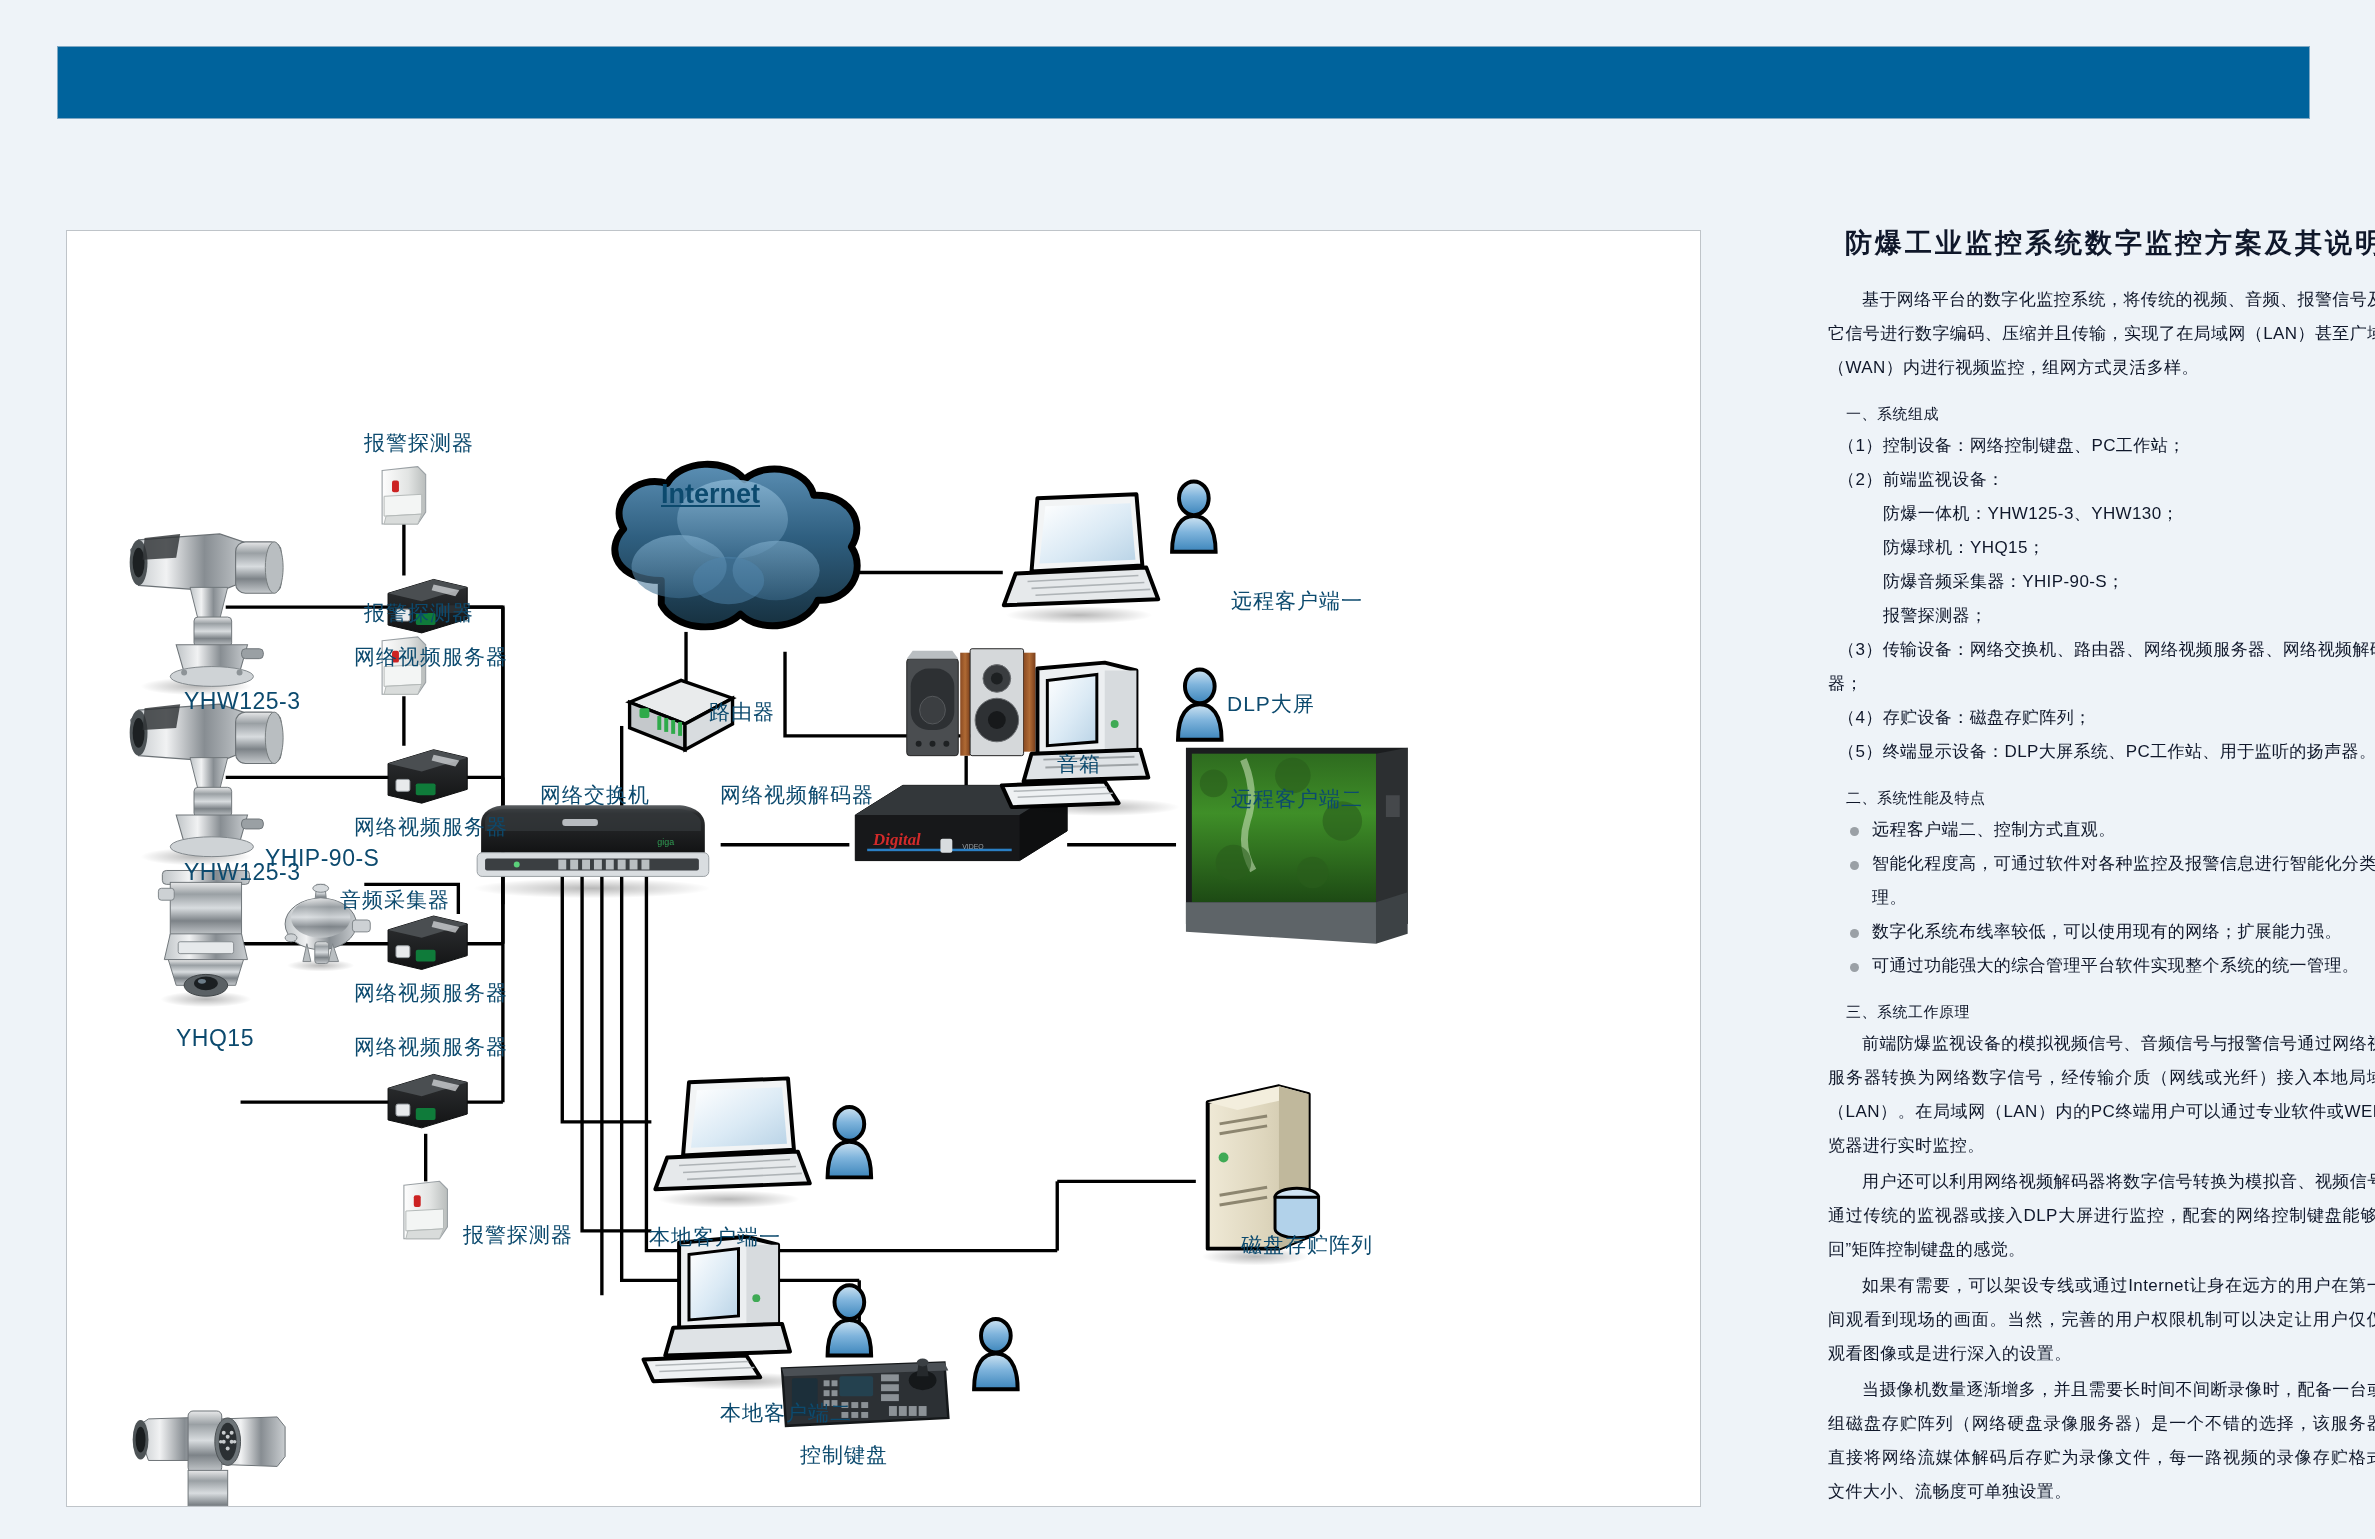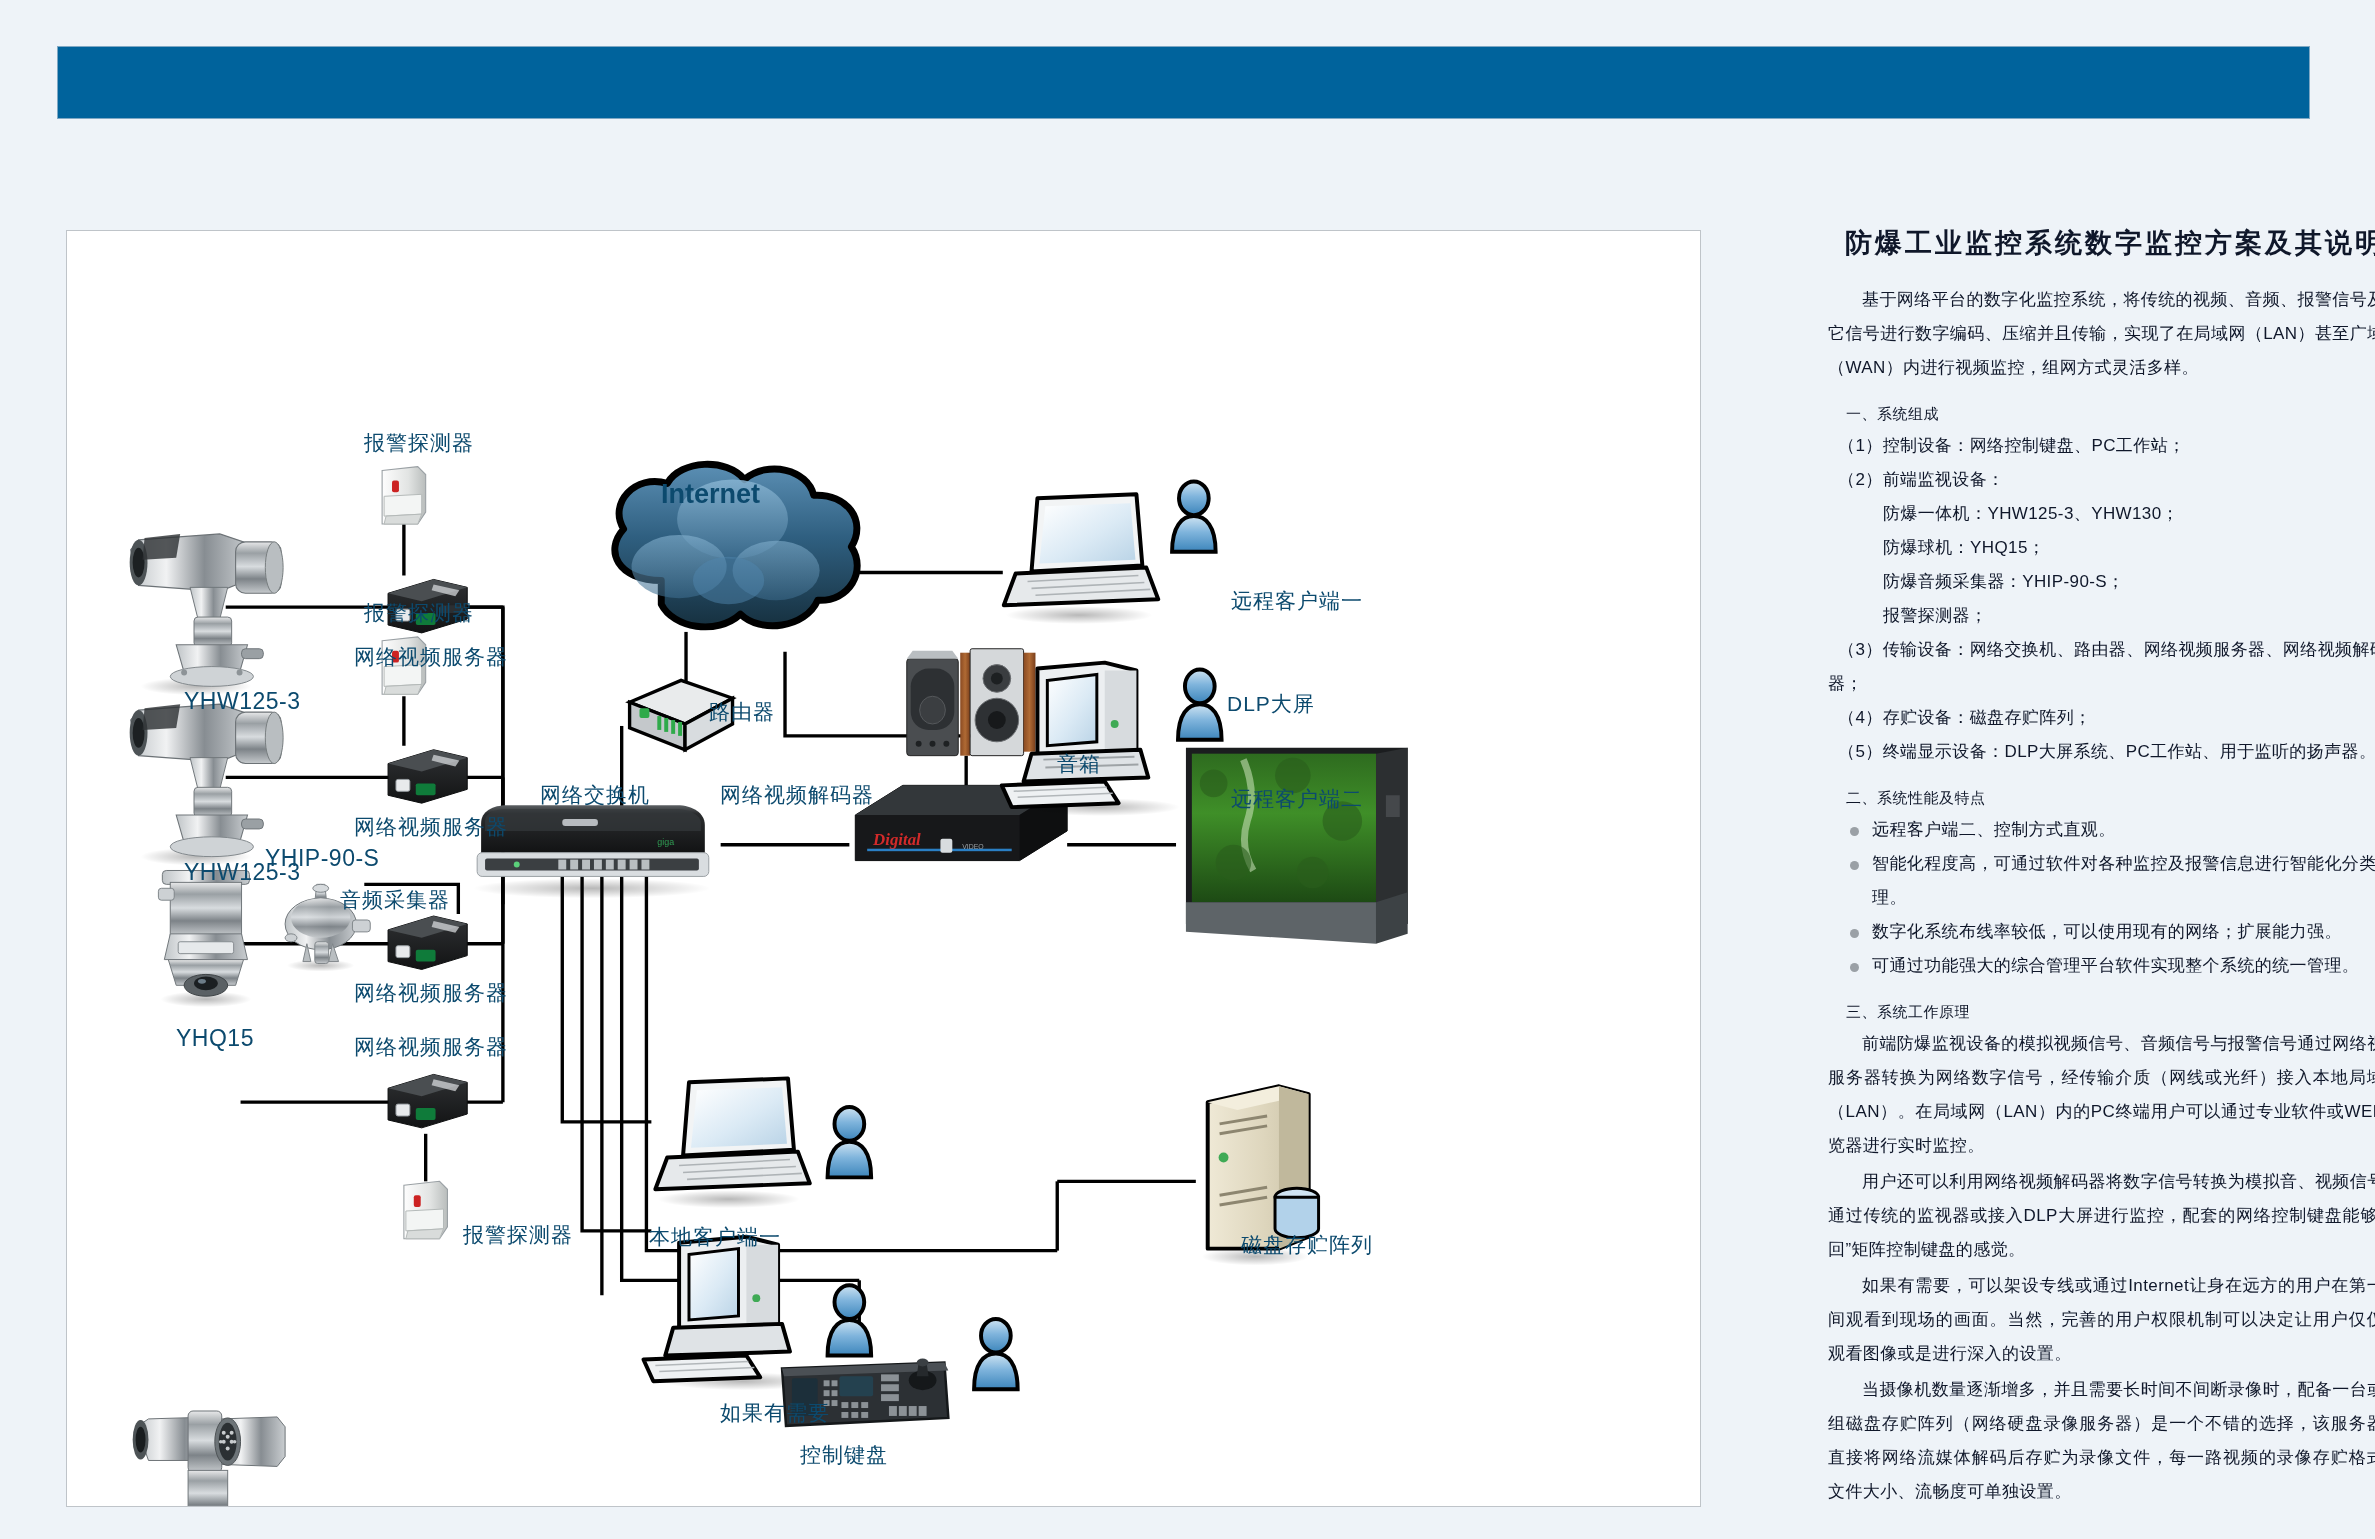--- a/index.html
+++ b/index.html
@@ -527,21 +527,21 @@
     <g transform="translate(764,1062)">
       <ellipse cx="26" cy="20" rx="15" ry="17" fill="url(#gUser)" stroke="#000" stroke-width="4"></ellipse>
       <path d="M4 74 C4 48 14 38 26 38 C38 38 48 48 48 74 Z" fill="url(#gUser)" stroke="#000" stroke-width="4"></path>
     </g>
     <g transform="translate(912,1096)">
       <ellipse cx="26" cy="20" rx="15" ry="17" fill="url(#gUser)" stroke="#000" stroke-width="4"></ellipse>
       <path d="M4 74 C4 48 14 38 26 38 C38 38 48 48 48 74 Z" fill="url(#gUser)" stroke="#000" stroke-width="4"></path>
     </g>
   </svg>
 
-  <div class="lbl lbl-net" style="left:594px;top:248px;">Internet</div>
+  <div class="lbl lbl-net" style="left:594px;top:248px;text-decoration:underline;">Internet</div>
 
   <div class="lbl lbl-cn" style="left:297px;top:198px;">报警探测器</div>
   <div class="lbl lbl-cn" style="left:297px;top:368px;">报警探测器</div>
   <div class="lbl lbl-cn" style="left:396px;top:990px;">报警探测器</div>
 
   <div class="lbl lbl-mod" style="left:117px;top:457px;">YHW125-3</div>
   <div class="lbl lbl-mod" style="left:117px;top:628px;">YHW125-3</div>
   <div class="lbl lbl-mod" style="left:109px;top:794px;">YHQ15</div>
 
   <div class="lbl lbl-mod" style="left:198px;top:614px;">YHIP-90-S</div>
@@ -554,21 +554,21 @@
 
   <div class="lbl lbl-cn" style="left:473px;top:550px;">网络交换机</div>
   <div class="lbl lbl-cn" style="left:642px;top:467px;">路由器</div>
   <div class="lbl lbl-cn" style="left:653px;top:550px;">网络视频解码器</div>
   <div class="lbl lbl-cn" style="left:990px;top:519px;">音箱</div>
   <div class="lbl lbl-cn" style="left:1160px;top:459px;">DLP大屏</div>
 
   <div class="lbl lbl-cn" style="left:1164px;top:356px;">远程客户端一</div>
   <div class="lbl lbl-cn" style="left:1164px;top:554px;">远程客户端二</div>
   <div class="lbl lbl-cn" style="left:582px;top:992px;">本地客户端一</div>
-  <div class="lbl lbl-cn" style="left:653px;top:1168px;">如果有需要</div>
+  <div class="lbl lbl-cn" style="left:653px;top:1168px;">本地客户端二</div>
   <div class="lbl lbl-cn" style="left:733px;top:1210px;">控制键盘</div>
   <div class="lbl lbl-cn" style="left:1174px;top:1000px;">磁盘存贮阵列</div>
 </div>
 
 <div id="doc-column">
   <h1 id="doc-title">防爆工业监控系统数字监控方案及其说明</h1>
 
   <p class="para">基于网络平台的数字化监控系统，将传统的视频、音频、报警信号及其它信号进行数字编码、压缩并且传输，实现了在局域网（LAN）甚至广域网（WAN）内进行视频监控，组网方式灵活多样。</p>
 
   <p class="sec-head">一、系统组成</p>

